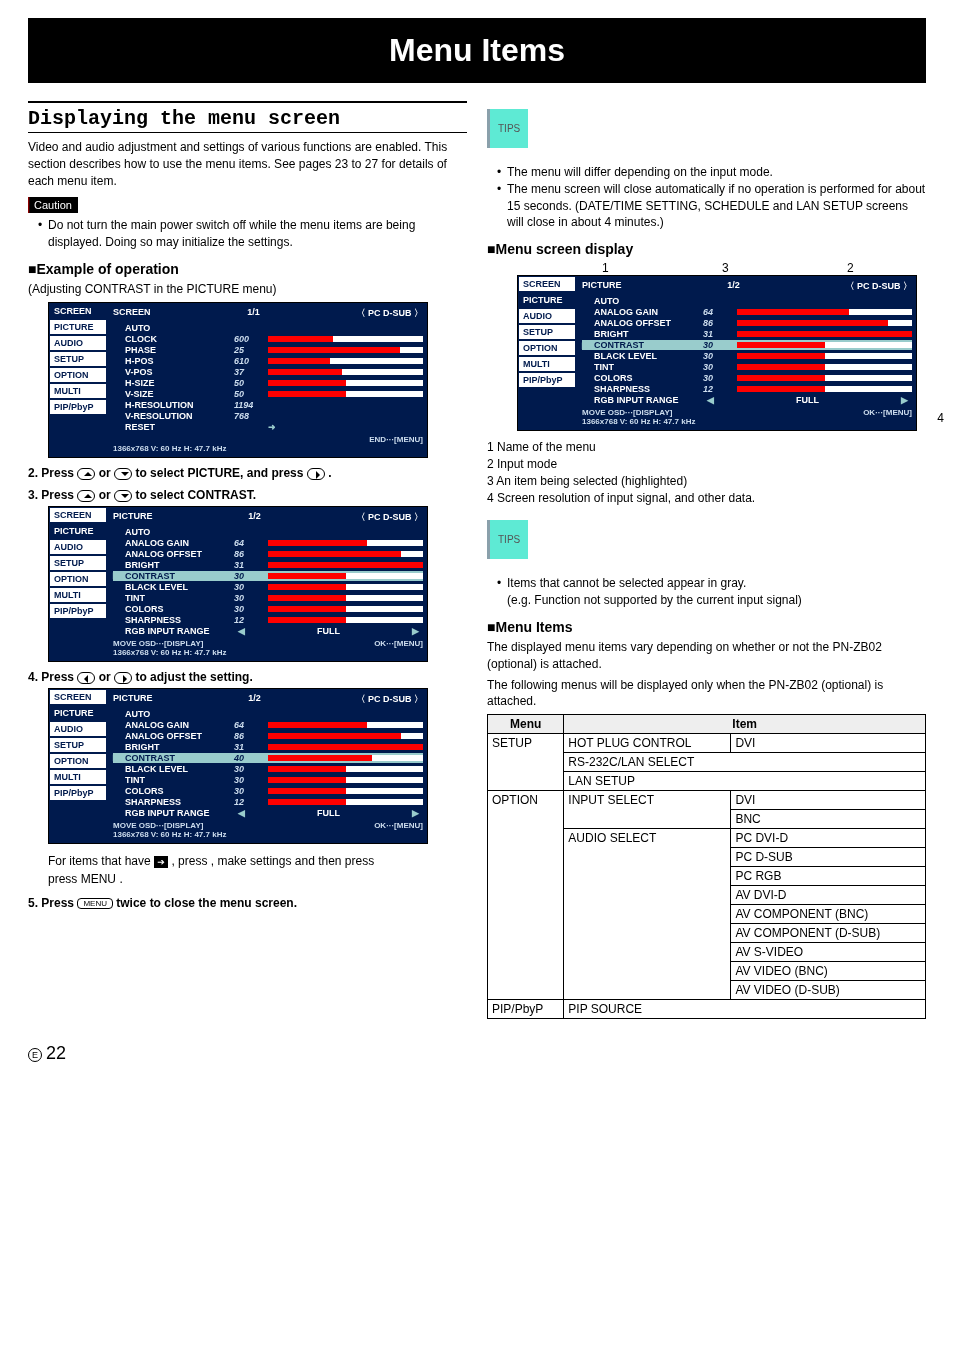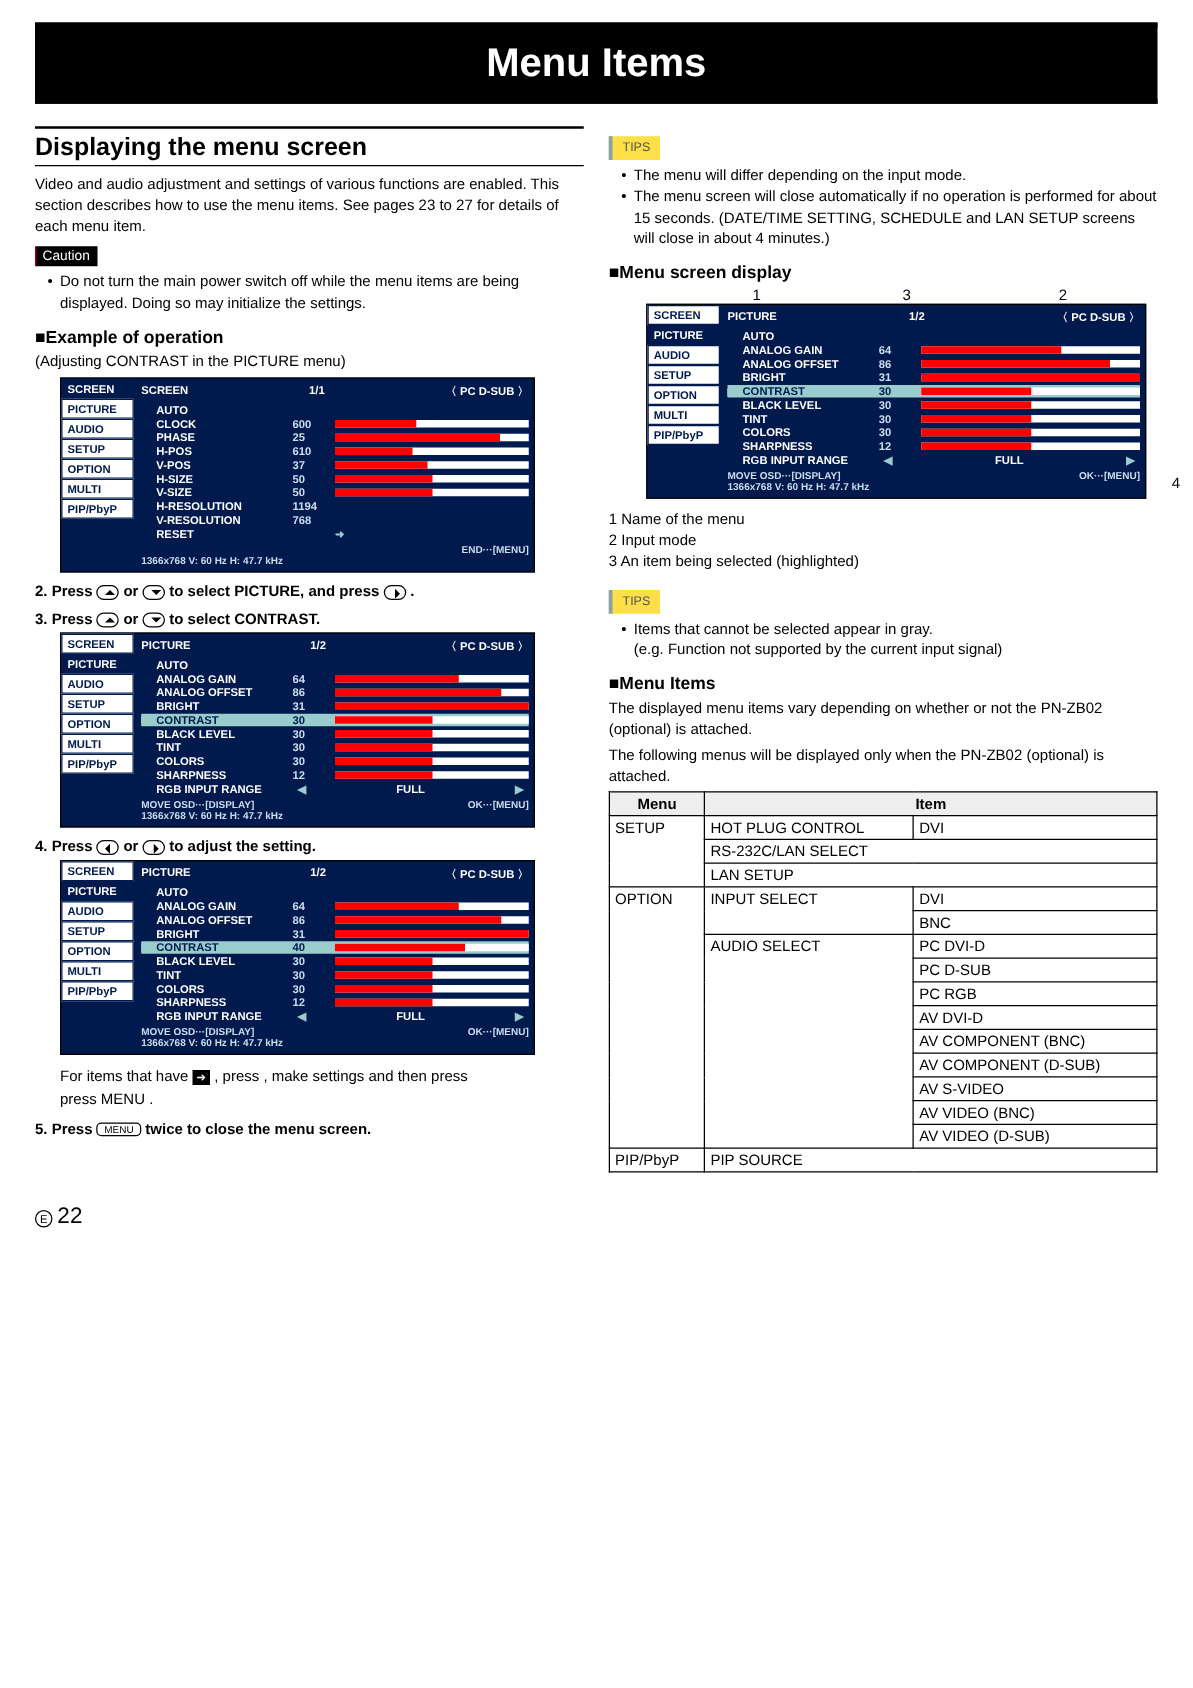--- a/index.html
+++ b/index.html
@@ -1,26 +1,26 @@
 <!DOCTYPE html>
 <html><head>
 <meta charset="utf-8">
 <style>
   * { box-sizing: border-box; margin: 0; padding: 0; }
   body { font-family: Arial, Helvetica, sans-serif; font-size: 12px; width: 954px; margin: 0 auto; color: #000; }
   .page { padding: 0 28px 20px; position: relative; }
   .title-band { background: #000; color: #fff; text-align: center; font-size: 32px; font-weight: bold; padding: 10px 0; margin: 18px 0 18px; border-top: 4px solid #000; border-bottom: 4px solid #000; }
   .columns { display: flex; gap: 20px; }
   .col { flex: 1; }
-  .h2 { font-size: 20px; font-weight: bold; border-top: 2px solid #000; border-bottom: 1px solid #000; padding: 4px 0 2px; margin-bottom: 6px; }
+  .h2 { font-size: 20px; font-weight: bold; border-top: 2px solid #000; border-bottom: 1px solid #000; padding: 4px 0 2px; margin-bottom: 6px; font-family: Liberation Mono, monospace; }
   .h3 { font-size: 14px; font-weight: bold; margin: 10px 0 4px; }
   .h3 .sq { display: inline-block; }
   p, li { font-size: 12px; line-height: 1.4; }
   .caution-label { display: inline-block; background: linear-gradient(to right, #b00 0%, #000 4%, #000 100%); color: #fff; font-size: 11px; padding: 2px 6px; margin: 8px 0 4px; text-align: right; }
-  .tips-label { display: inline-block; background: #fde047; color: #555; font-size: 10px; padding: 4px 8px; border-left: 3px solid #8aa0ab; margin: 8px 0 4px; }
+  .tips-label { display: inline-block; background: #5eead4; color: #555; font-size: 10px; padding: 14px 8px; border-left: 3px solid #8aa0ab; margin: 8px 0 16px; }
   ul.bullets { list-style: none; padding-left: 10px; }
   ul.bullets li { position: relative; padding-left: 10px; }
   ul.bullets li::before { content: "•"; position: absolute; left: 0; }
   .paren { color: #000; }
   .step { font-size: 12px; font-weight: bold; margin: 8px 0 4px; }
   .step .btnicon { display:inline-block; border:1px solid #000; border-radius:4px; padding:0 5px; font-size:8px; font-weight:normal; vertical-align:middle; }
   .step .arrowbtn { display:inline-block; border:1px solid #000; border-radius:10px; width:18px; height:12px; position:relative; vertical-align:middle; }
   .step .arrowbtn::after{ content:""; position:absolute; left:6px; top:2px; border:4px solid transparent; }
   .arrowbtn.up::after{ border-bottom-color:#000; top:-1px;}
   .arrowbtn.down::after{ border-top-color:#000; top:3px;}
@@ -30,21 +30,21 @@
   
   .osd-wrap { margin: 4px 0 8px 20px; position: relative; }
   .osd { display: flex; background: #001a4d; color: #fff; font-family: Arial, sans-serif; font-size: 9px; font-weight: bold; width: 380px; border: 1px solid #000; }
   .osd.big { width: 400px; }
   .osd-left { display:flex; flex-direction:column; }
   .osd-tab { background:#fff; color:#001a4d; border:1px solid #001a4d; padding:2px 4px; margin:0; width:58px; }
   .osd-tab.active { background:#001a4d; color:#fff; }
   .osd-right { flex:1; padding: 2px 4px 4px 6px; }
   .osd-row { display:flex; align-items:center; gap:4px; margin:1px 0; }
   .osd-row .name { width: 105px; }
-  .osd-row .val { width: 30px; text-align:left; color:#cde; }
+  .osd-row .val { width: 30px; text-align:left; color:#cde;font-style:italic; }
   .osd-row .bar { flex:1; height:6px; background:#fff; position:relative; }
   .osd-row .bar .fill { position:absolute; left:0; top:0; bottom:0; background:#f00; }
   .osd-row.sel { background:#9cc; color:#001a4d;justify-content:center; }
   .osd-row.sel .val{ color:#001a4d;}
   .osd-row .ptr { width:8px; color:#9cc; font-size:8px; }
   .osd-head { display:flex; justify-content:space-between; padding:2px 0; color:#fff;}
   .osd-head .hspan{ }
   .osd-foot { display:flex; justify-content:space-between; color:#cde; font-size:8px; margin-top:3px;}
   .osd-foot2 { color:#cde; font-size:8px; }
   .osd-row .fullbox { flex:1; display:flex; align-items:center; justify-content:center; color:#fff;}
@@ -545,20 +545,21 @@
               <div class="osd-foot2">1366x768        V: 60 Hz   H: 47.7 kHz</div>
             </div>
           </div>
         <span style="position:absolute; right:-18px; bottom:6px;">4</span>
       </div>
 
       <ol class="anno">
         <li>1  Name of the menu</li>
         <li>2  Input mode</li>
         <li>3  An item being selected (highlighted)</li>
+        <li>4  Screen resolution of input signal, and other data.</li>
       </ol>
 
       <div class="tips-label">TIPS</div>
       <ul class="bullets">
         <li>
           <span>Items that cannot be selected appear in gray.</span><br>
           <span>(e.g. Function not supported by the current input signal)</span>
         </li>
       </ul>
 

